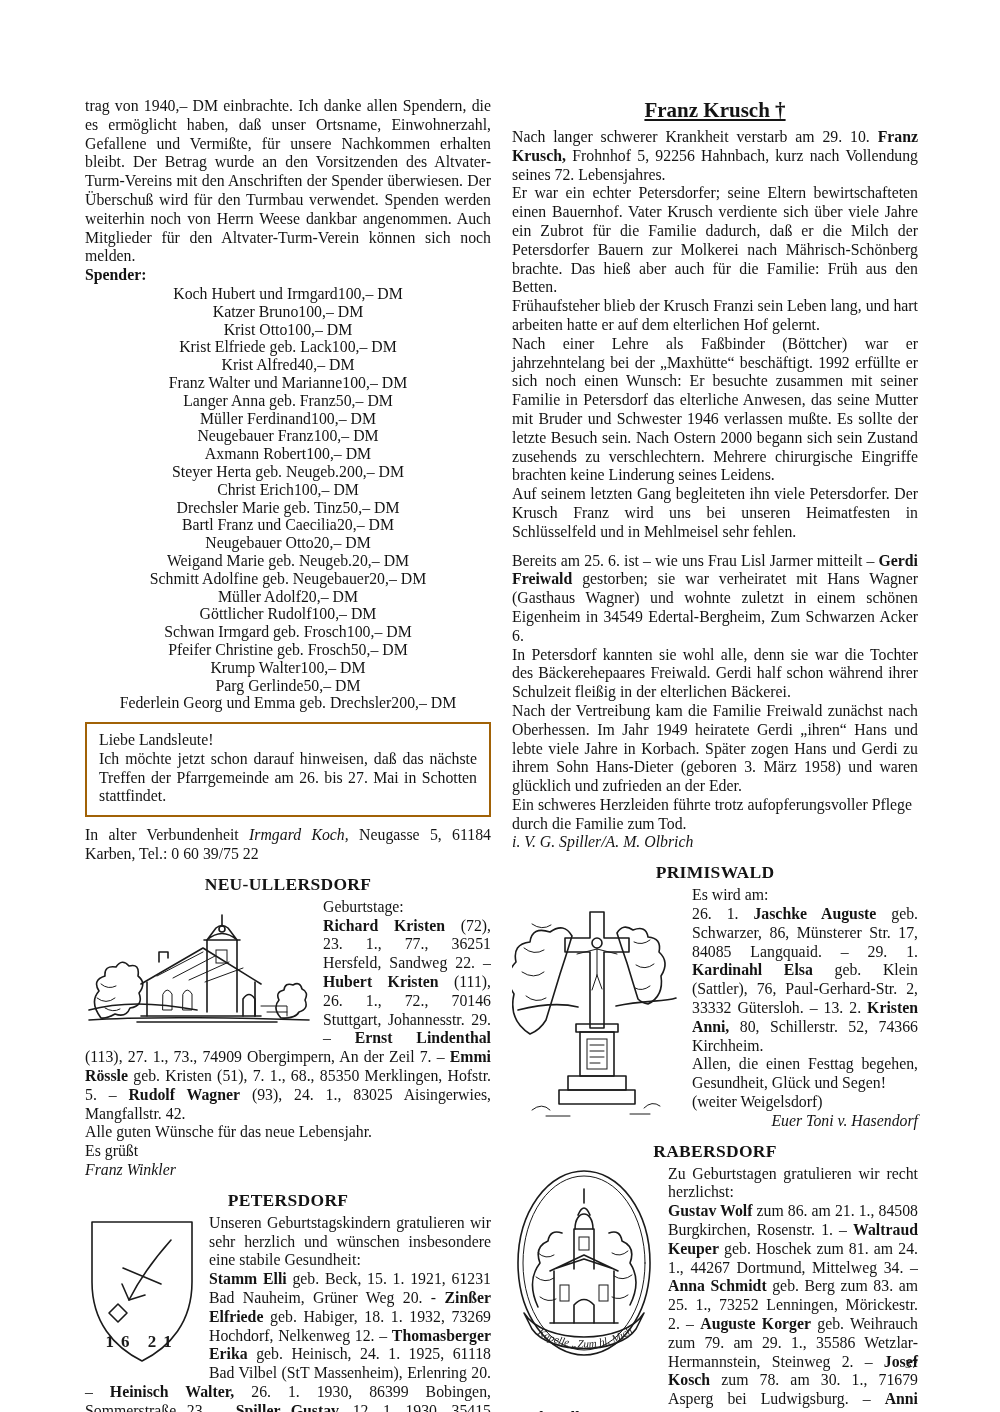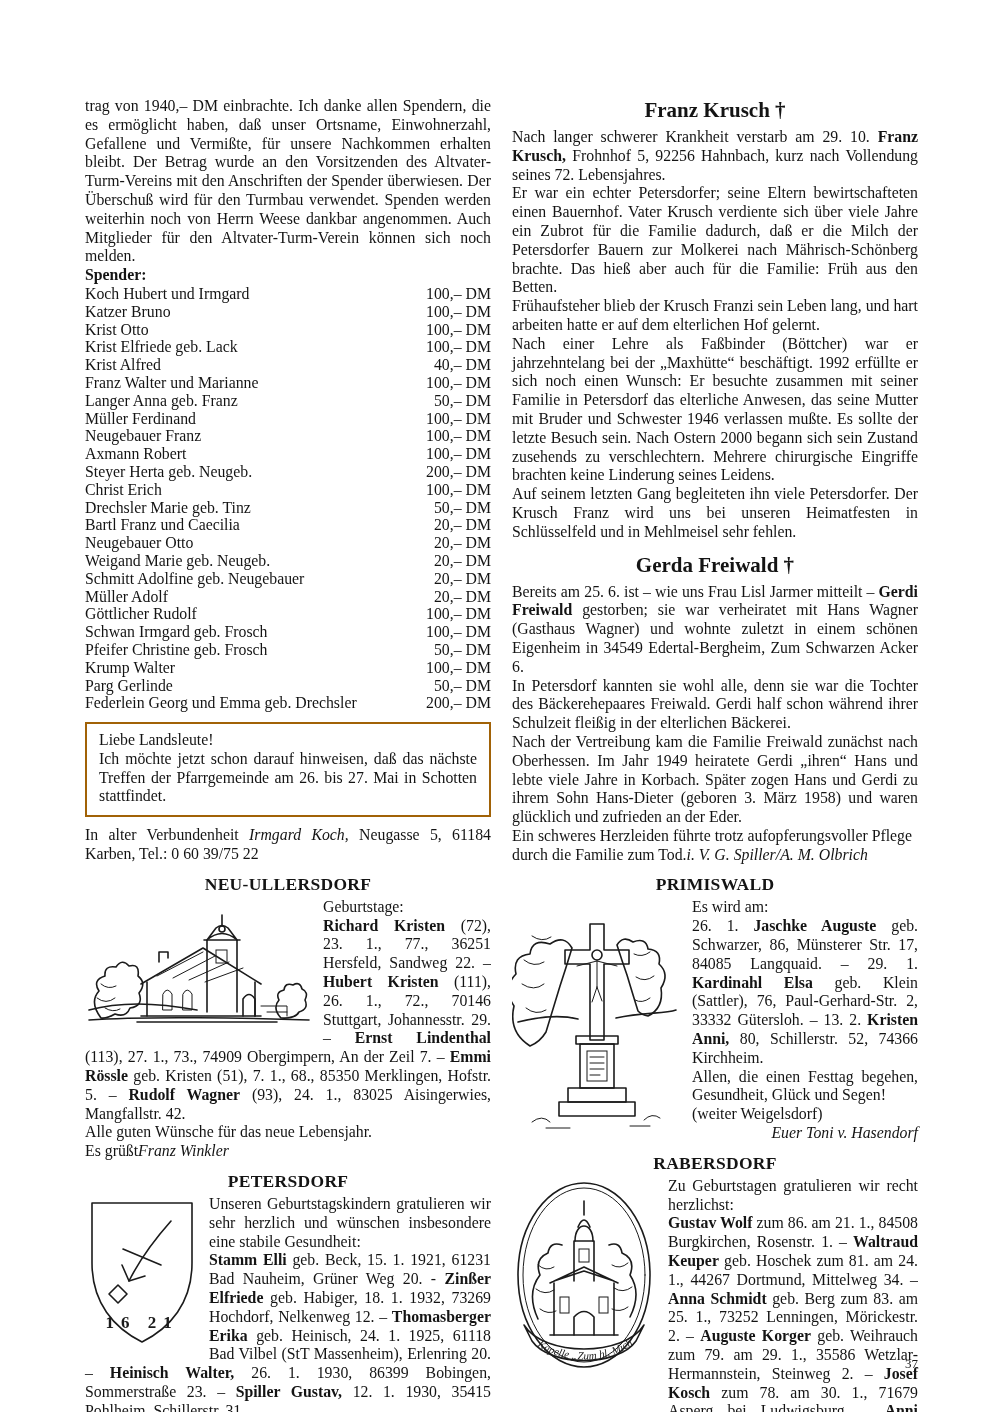--- a/index.html
+++ b/index.html
@@ -9,27 +9,27 @@
     background:#ffffff; color:#141414; overflow:hidden;
     font-family:"Liberation Serif","DejaVu Serif",serif;
     font-size:15.8px; line-height:18.8px;
   }
   .col { position:absolute; top:97px; }
   .col-left  { left:85px;  width:406px; }
   .col-right { left:512px; width:406px; }
   .para { text-align:justify; }
   .b { font-weight:bold; }
   .i { font-style:italic; }
-  .obit-title { text-align:center; font-weight:bold; font-size:21px; line-height:26px; margin-bottom:5px; }
+  .obit-title { text-align:center; font-weight:bold; font-size:21px; line-height:26px; margin-bottom:5px;text-decoration:underline; }
   .sec-title  { text-align:center; font-weight:bold; font-size:17.5px; line-height:22px; margin-top:9px; margin-bottom:3px; letter-spacing:.3px; }
   .donations { margin:0 0 6px 0; }
-  .don-row { display:flex; justify-content:space-between; line-height:17.8px; }
+  .don-row { display:flex; justify-content:center; line-height:17.8px; }
   .don-amt { white-space:nowrap; }
   .notice-box { border:2px solid #a16207; padding:7px 12px 9px 12px; margin:10px 0 9px 0; }
-  .sig-row { display:flex; justify-content:flex-start; }
+  .sig-row { display:flex; justify-content:flex-start;flex-direction:column; }
   .sig-right { text-align:right; }
   .illu { float:left; margin:2px 10px 2px 0; }
   .illu svg { display:block; }
   .clear { clear:both; }
   .pageno { position:absolute; right:82px; bottom:38px; font-size:13px; }
   svg .ln { fill:none; stroke:#1b1b1b; stroke-width:1.6; stroke-linecap:round; stroke-linejoin:round; }
   svg .thin { fill:none; stroke:#1b1b1b; stroke-width:1; stroke-linecap:round; }
   svg text { fill:#1b1b1b; font-family:"Liberation Serif","DejaVu Serif",serif; }
 </style>
 </head>
@@ -200,21 +200,20 @@
     <div>
       <div class="obit-title">Franz Krusch †</div>
       <p class="para"><span>Nach langer schwerer Krankheit verstarb am 29. 10. </span><span class="b">Franz Krusch,</span><span> Frohnhof 5, 92256 Hahnbach, kurz nach Vollendung seines 72. Lebensjahres.</span></p>
       <p class="para"><span>Er war ein echter Petersdorfer; seine Eltern bewirtschafteten einen Bauernhof. Vater Krusch verdiente sich über viele Jahre ein Zubrot für die Familie dadurch, daß er die Milch der Petersdorfer Bauern zur Molkerei nach Mährisch-Schönberg brachte. Das hieß aber auch für die Familie: Früh aus den Betten.</span></p>
       <p class="para"><span>Frühaufsteher blieb der Krusch Franzi sein Leben lang, und hart arbeiten hatte er auf dem elterlichen Hof gelernt.</span></p>
       <p class="para"><span>Nach einer Lehre als Faßbinder (Böttcher) war er jahrzehntelang bei der „Maxhütte“ beschäftigt. 1992 erfüllte er sich noch einen Wunsch: Er besuchte zusammen mit seiner Familie in Petersdorf das elterliche Anwesen, das seine Mutter mit Bruder und Schwester 1946 verlassen mußte. Es sollte der letzte Besuch sein. Nach Ostern 2000 begann sich sein Zustand zusehends zu verschlechtern. Mehrere chirurgische Eingriffe brachten keine Linderung seines Leidens.</span></p>
       <p class="para"><span>Auf seinem letzten Gang begleiteten ihn viele Petersdorfer. Der Krusch Franz wird uns bei unseren Heimatfesten in Schlüsselfeld und in Mehlmeisel sehr fehlen.</span></p>
     </div>
 
     <div style="margin-top:10px;">
-      <div class="obit-title">Gerda Freiwald †</div>
       <p class="para"><span>Bereits am 25. 6. ist – wie uns Frau Lisl Jarmer mitteilt – </span><span class="b">Gerdi Freiwald</span><span> gestorben; sie war verheiratet mit Hans Wagner (Gasthaus Wagner) und wohnte zuletzt in einem schönen Eigenheim in 34549 Edertal-Bergheim, Zum Schwarzen Acker 6.</span></p>
       <p class="para"><span>In Petersdorf kannten sie wohl alle, denn sie war die Tochter des Bäckerehepaares Freiwald. Gerdi half schon während ihrer Schulzeit fleißig in der elterlichen Bäckerei.</span></p>
       <p class="para"><span>Nach der Vertreibung kam die Familie Freiwald zunächst nach Oberhessen. Im Jahr 1949 heiratete Gerdi „ihren“ Hans und lebte viele Jahre in Korbach. Später zogen Hans und Gerdi zu ihrem Sohn Hans-Dieter (geboren 3. März 1958) und waren glücklich und zufrieden an der Eder.</span></p>
       <p class="para"><span>Ein schweres Herzleiden führte trotz aufopferungsvoller Pflege</span></p>
       <div class="sig-row">
         <span>durch die Familie zum Tod.</span>
         <span class="i">i. V. G. Spiller/A. M. Olbrich</span>
       </div>
     </div>
 

